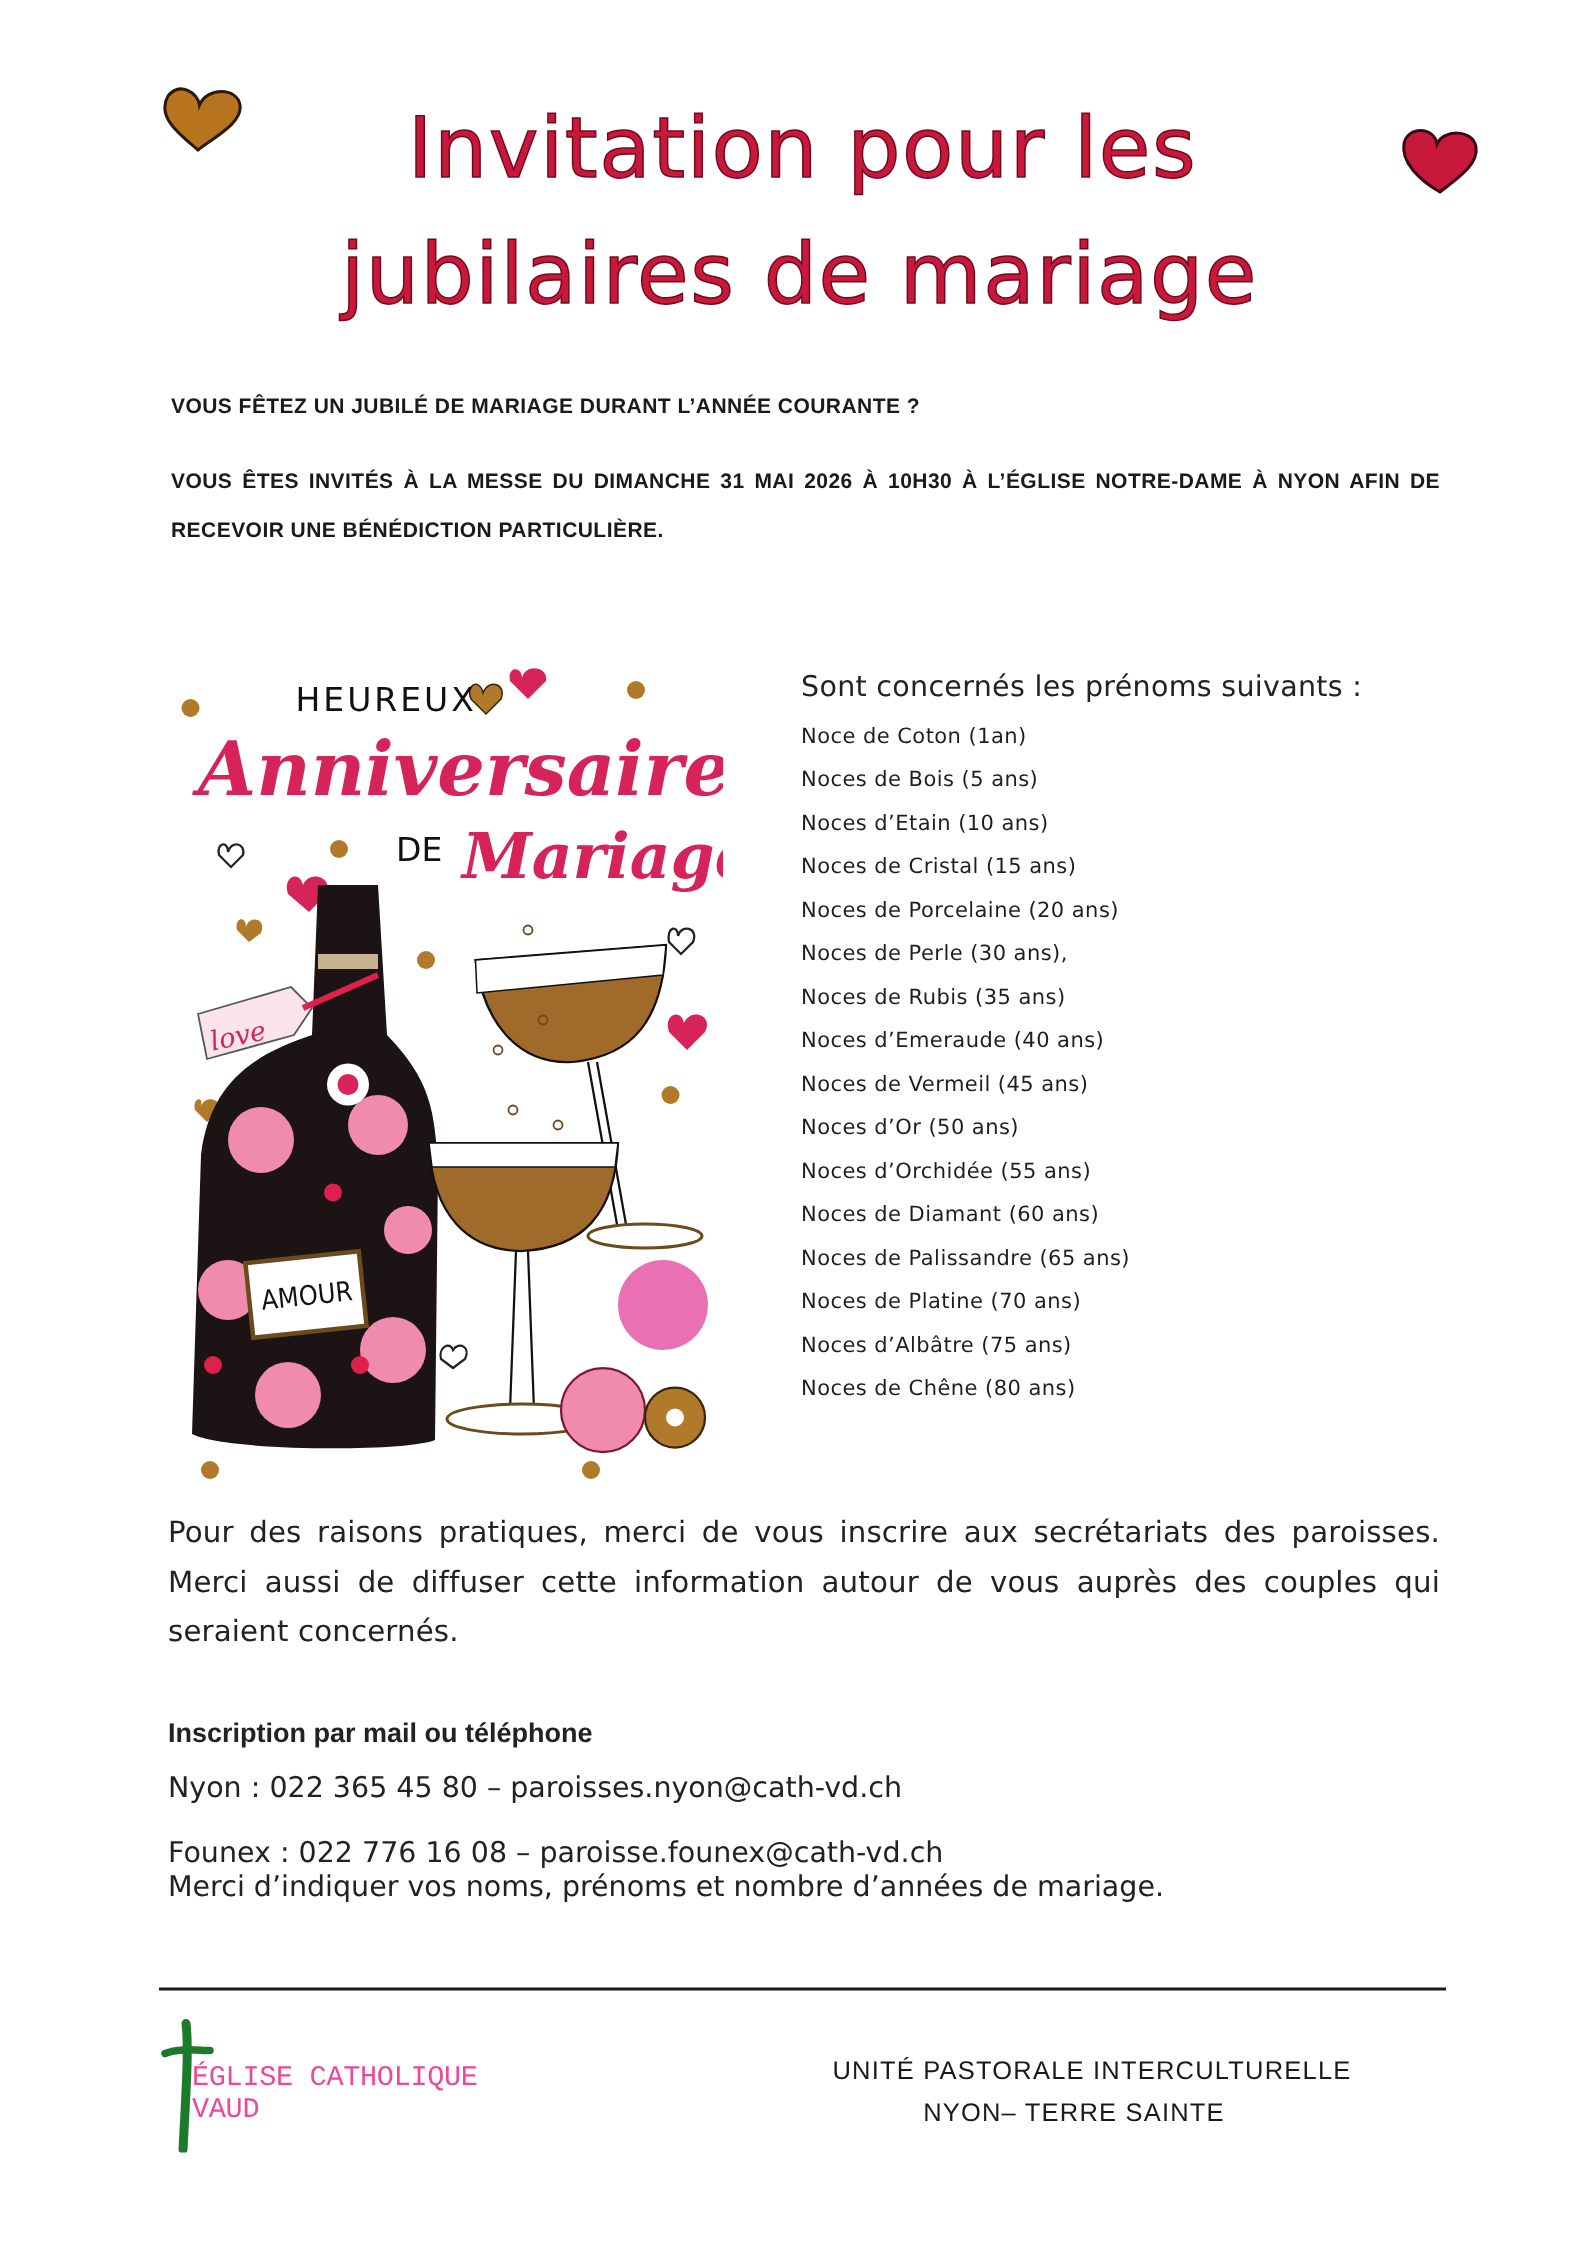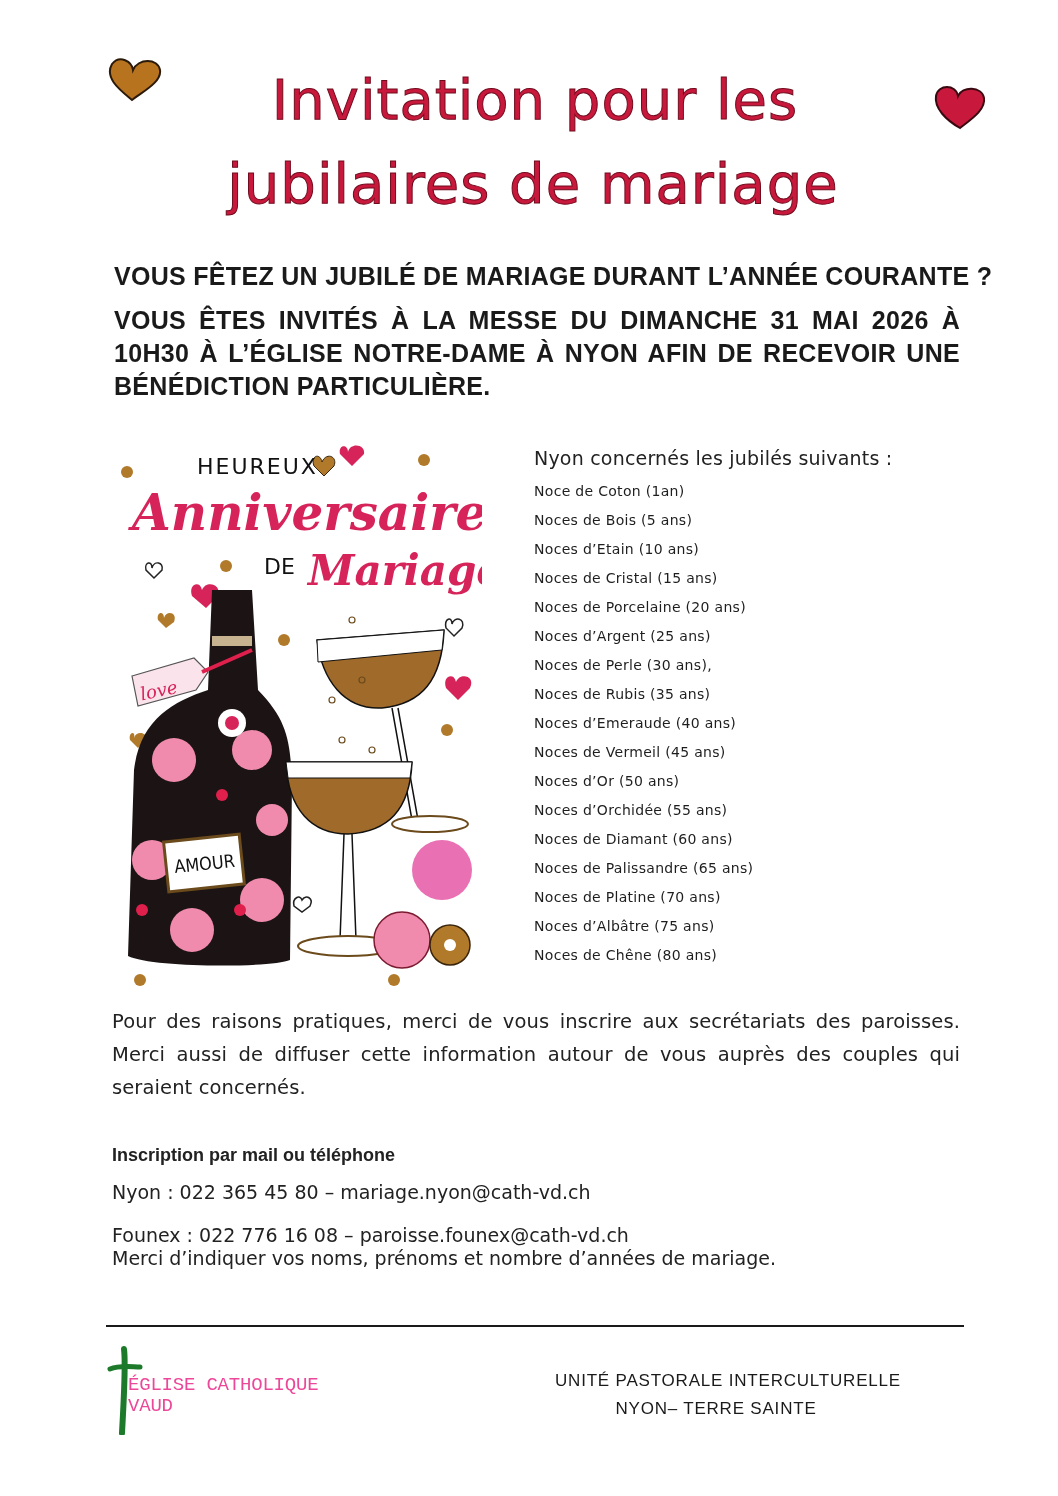--- a/index.html
+++ b/index.html
@@ -11,21 +11,21 @@
       position: absolute; left: 0; width: 1058px; text-align: center;
       font-family: "DejaVu Sans", sans-serif; color: #c8193c;
       font-size: 56px; line-height: 1; letter-spacing: 1px;
       -webkit-text-stroke: 1px #6e0a1c;
     }
     .title.l1 { top: 72px; left: 6px; }
     .title.l2 { top: 156px; left: 4px; }
 
     .caps {
       position: absolute; font-family: "Liberation Sans", sans-serif; font-weight: bold;
-      font-size: 25px; color: #1a1a1a; letter-spacing: 0.3px;
+      font-size: 14px; color: #1a1a1a; letter-spacing: 0.3px;
     }
     .q { top: 262px; left: 114px; }
     .invite {
       top: 304px; left: 114px; width: 846px; line-height: 33px; text-align: justify;
       text-align-last: left;
     }
 
     .card { position: absolute; left: 112px; top: 440px; width: 370px; height: 550px; }
 
     .list-wrap { position: absolute; left: 534px; top: 447px; width: 440px; }
@@ -142,47 +142,46 @@
     <circle cx="338" cy="505" r="6" fill="#ffffff"></circle>
 
     <text x="85" y="34" font-family="DejaVu Sans, sans-serif" font-size="22" fill="#111" letter-spacing="2">HEUREUX</text>
     <text x="20" y="90" font-family="DejaVu Serif, serif" font-style="italic" font-weight="bold" font-size="50" fill="#d6245a">Anniversaire</text>
     <text x="152" y="134" font-family="DejaVu Sans, sans-serif" font-size="22" fill="#111">DE</text>
     <text x="196" y="145" font-family="DejaVu Serif, serif" font-style="italic" font-weight="bold" font-size="42" fill="#d6245a">Mariage</text>
   </svg>
 </div>
 
 <div class="list-wrap">
-  <div class="list-head">Nyon concernés les jubilés suivants :</div>
+  <div class="list-head">Sont concernés les prénoms suivants :</div>
   <ul class="list">
     <li>Noce de Coton (1an)</li>
     <li>Noces de Bois (5 ans)</li>
     <li>Noces d’Etain (10 ans)</li>
     <li>Noces de Cristal (15 ans)</li>
     <li>Noces de Porcelaine (20 ans)</li>
-    <li>Noces d’Argent (25 ans)</li>
     <li>Noces de Perle (30 ans),</li>
     <li>Noces de Rubis (35 ans)</li>
     <li>Noces d’Emeraude (40 ans)</li>
     <li>Noces de Vermeil (45 ans)</li>
     <li>Noces d’Or (50 ans)</li>
     <li>Noces d’Orchidée (55 ans)</li>
     <li>Noces de Diamant (60 ans)</li>
     <li>Noces de Palissandre (65 ans)</li>
     <li>Noces de Platine (70 ans)</li>
     <li>Noces d’Albâtre (75 ans)</li>
     <li>Noces de Chêne (80 ans)</li>
   </ul>
 </div>
 
 <p class="para">Pour des raisons pratiques, merci de vous inscrire aux secrétariats des paroisses. Merci  aussi de diffuser cette information autour de vous auprès des couples qui seraient concernés.</p>
 
 <div class="insc-title">Inscription par mail ou téléphone</div>
 <div class="contact c1">
-  <span>Nyon : 022 365 45 80 – </span><span>mariage.nyon@cath-vd.ch</span>
+  <span>Nyon : 022 365 45 80 – </span><span>paroisses.nyon@cath-vd.ch</span>
 </div>
 <div class="contact c2">
   <span>Founex : 022 776 16 08 – </span><span>paroisse.founex@cath-vd.ch</span>
 </div>
 <div class="contact c3">Merci d’indiquer vos noms, prénoms et nombre d’années de mariage.</div>
 
 <div class="rule"></div>
 
 <div class="logo">
   <svg width="40" height="90" viewBox="0 0 40 90" style="position:absolute;left:0;top:0">

